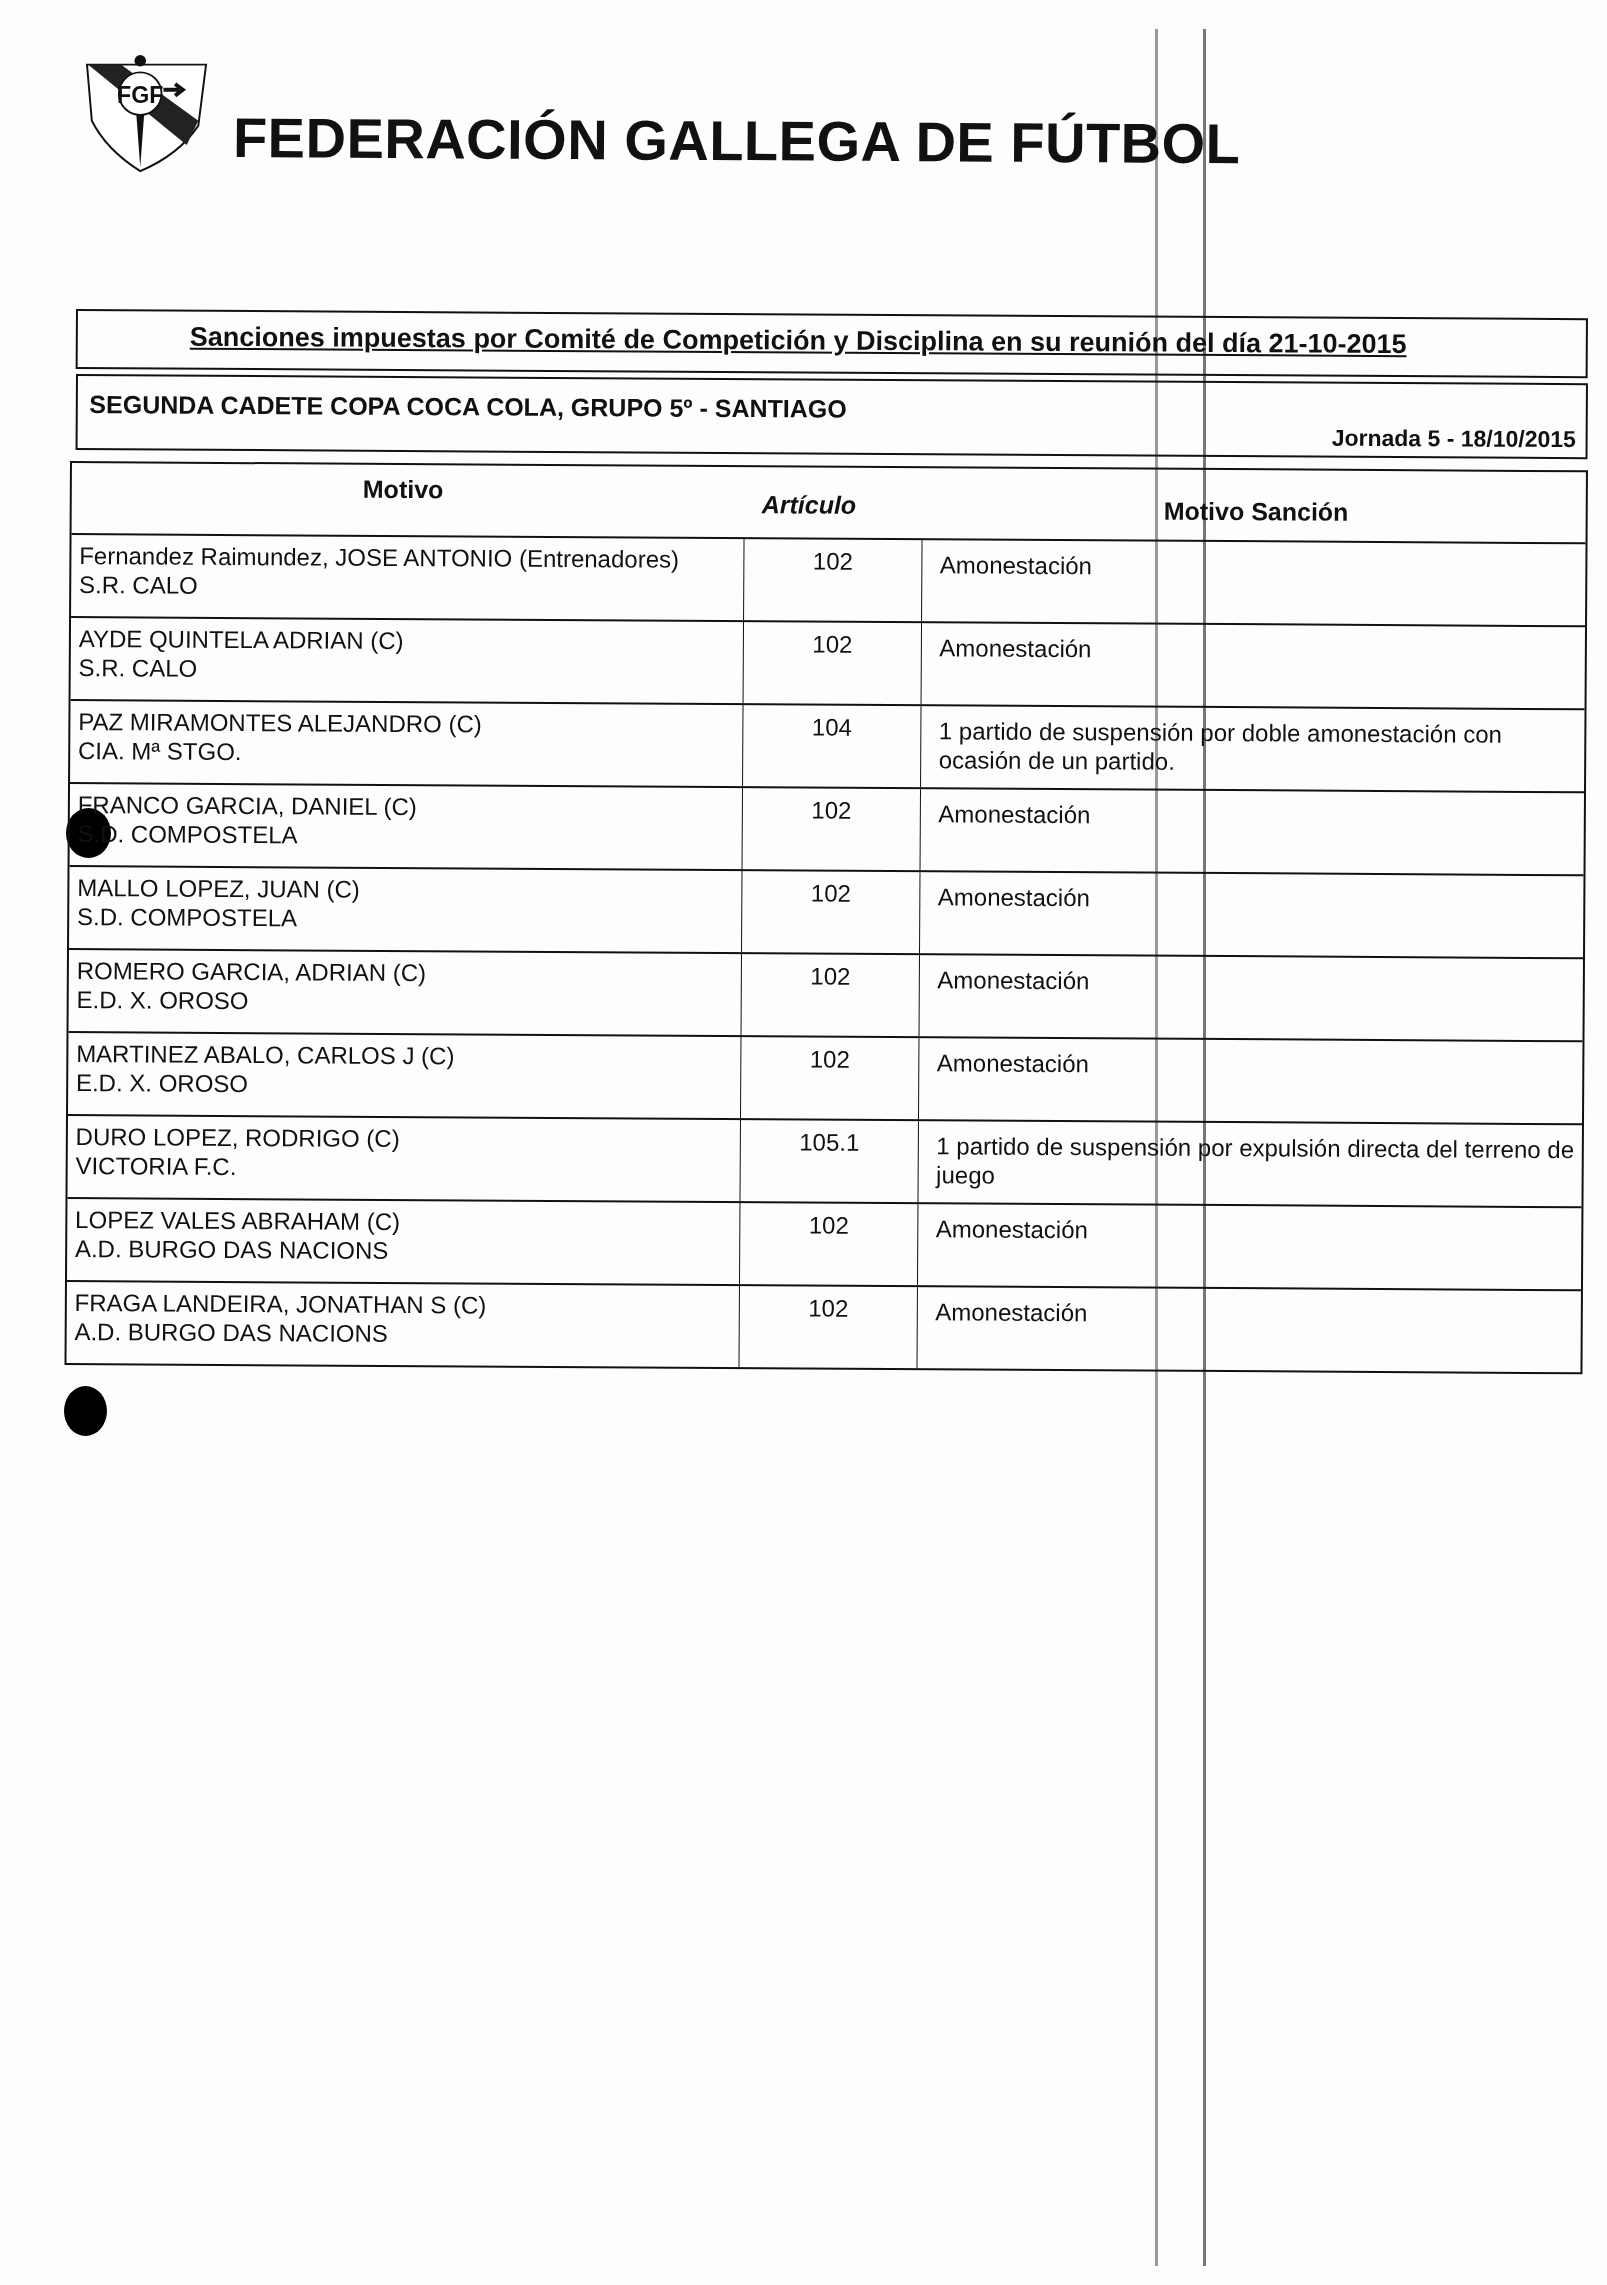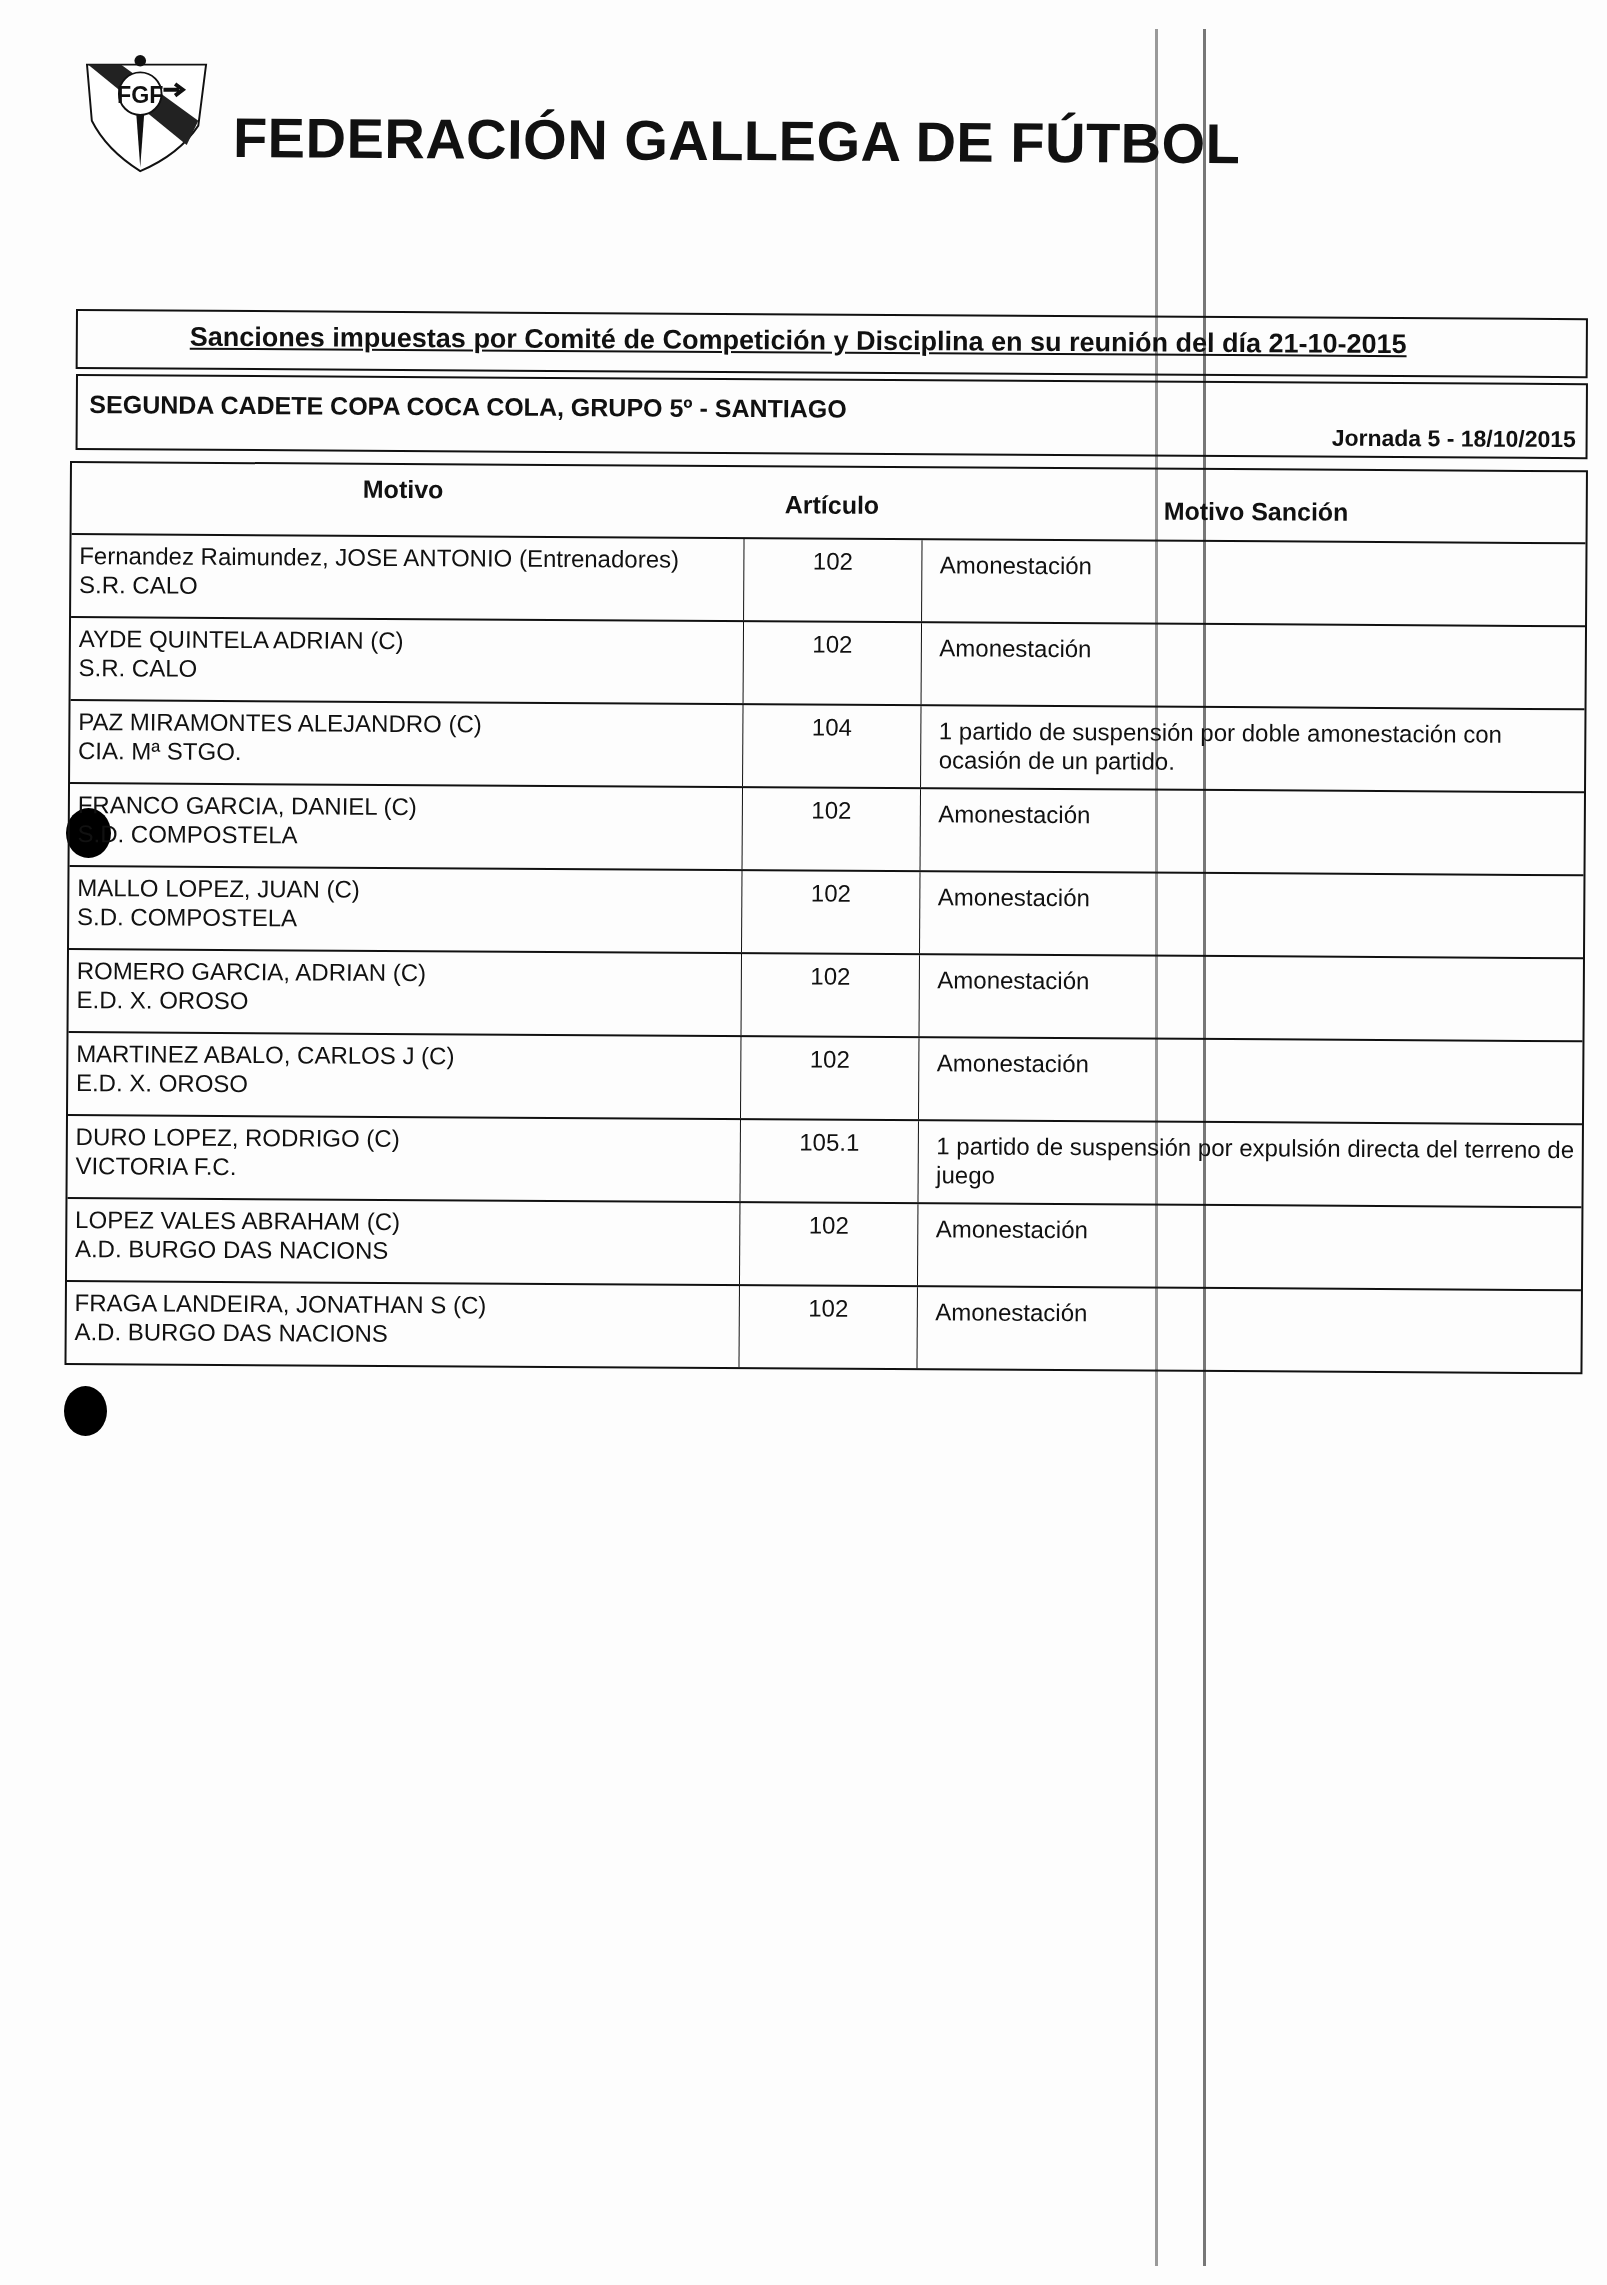--- a/index.html
+++ b/index.html
@@ -9,21 +9,21 @@
   .box { position:absolute; border:2.9px solid #111; box-sizing:border-box; background:transparent; }
   .title-box { left:76px; top:309px; width:1512px; height:60px; transform:rotate(0.35deg); transform-origin:left top; }
   .title-text { position:absolute; left:112px; top:9.7px; font-size:27px; font-weight:bold; text-decoration:underline; white-space:nowrap; }
   .comp-box { left:76px; top:374px; width:1512px; height:76px; transform:rotate(0.35deg); transform-origin:left top; }
   .comp-text { position:absolute; left:11.6px; top:13.6px; font-size:25px; font-weight:bold; white-space:nowrap; }
   .jornada { position:absolute; right:9.7px; bottom:3.9px; font-size:23px; font-weight:bold; white-space:nowrap; }
   .table { position:absolute; left:70px; top:461px; width:1518px; transform:rotate(0.35deg); transform-origin:left top; border:2.9px solid #111; box-sizing:border-box; }
   .thead { position:relative; height:70px; border-bottom:2.9px solid #111; }
   .th { position:absolute; font-size:25px; font-weight:bold; white-space:nowrap; }
   .th.nombre { left:291px; top:9.7px; }
-  .th.articulo { left:713px; top:23px; }
+  .th.articulo { left:690px; top:23px;font-style:italic; }
   .th.motivo { left:1092px; top:27px; }
   .row { position:relative; height:81px; border-bottom:2.9px solid #111; display:flex; }
   .row:last-child { border-bottom:none; }
   .c-name { width:673px; border-right:1.9px solid #111; padding:5.8px 0 0 7.8px; box-sizing:border-box; font-size:24px; line-height:29px; }
   .c-art { width:178px; border-right:1.9px solid #111; text-align:center; padding-top:7.8px; box-sizing:border-box; font-size:24px; }
   .c-mot { flex:1; padding:9.7px 0 0 17.5px; box-sizing:border-box; font-size:24px; line-height:29px; }
   .dot { position:absolute; background:#000; border-radius:50%; }
   .scanline { position:absolute; top:29px; bottom:19.4px; width:2.9px; background:#9a9a9a; }
 </style>
 </head>

